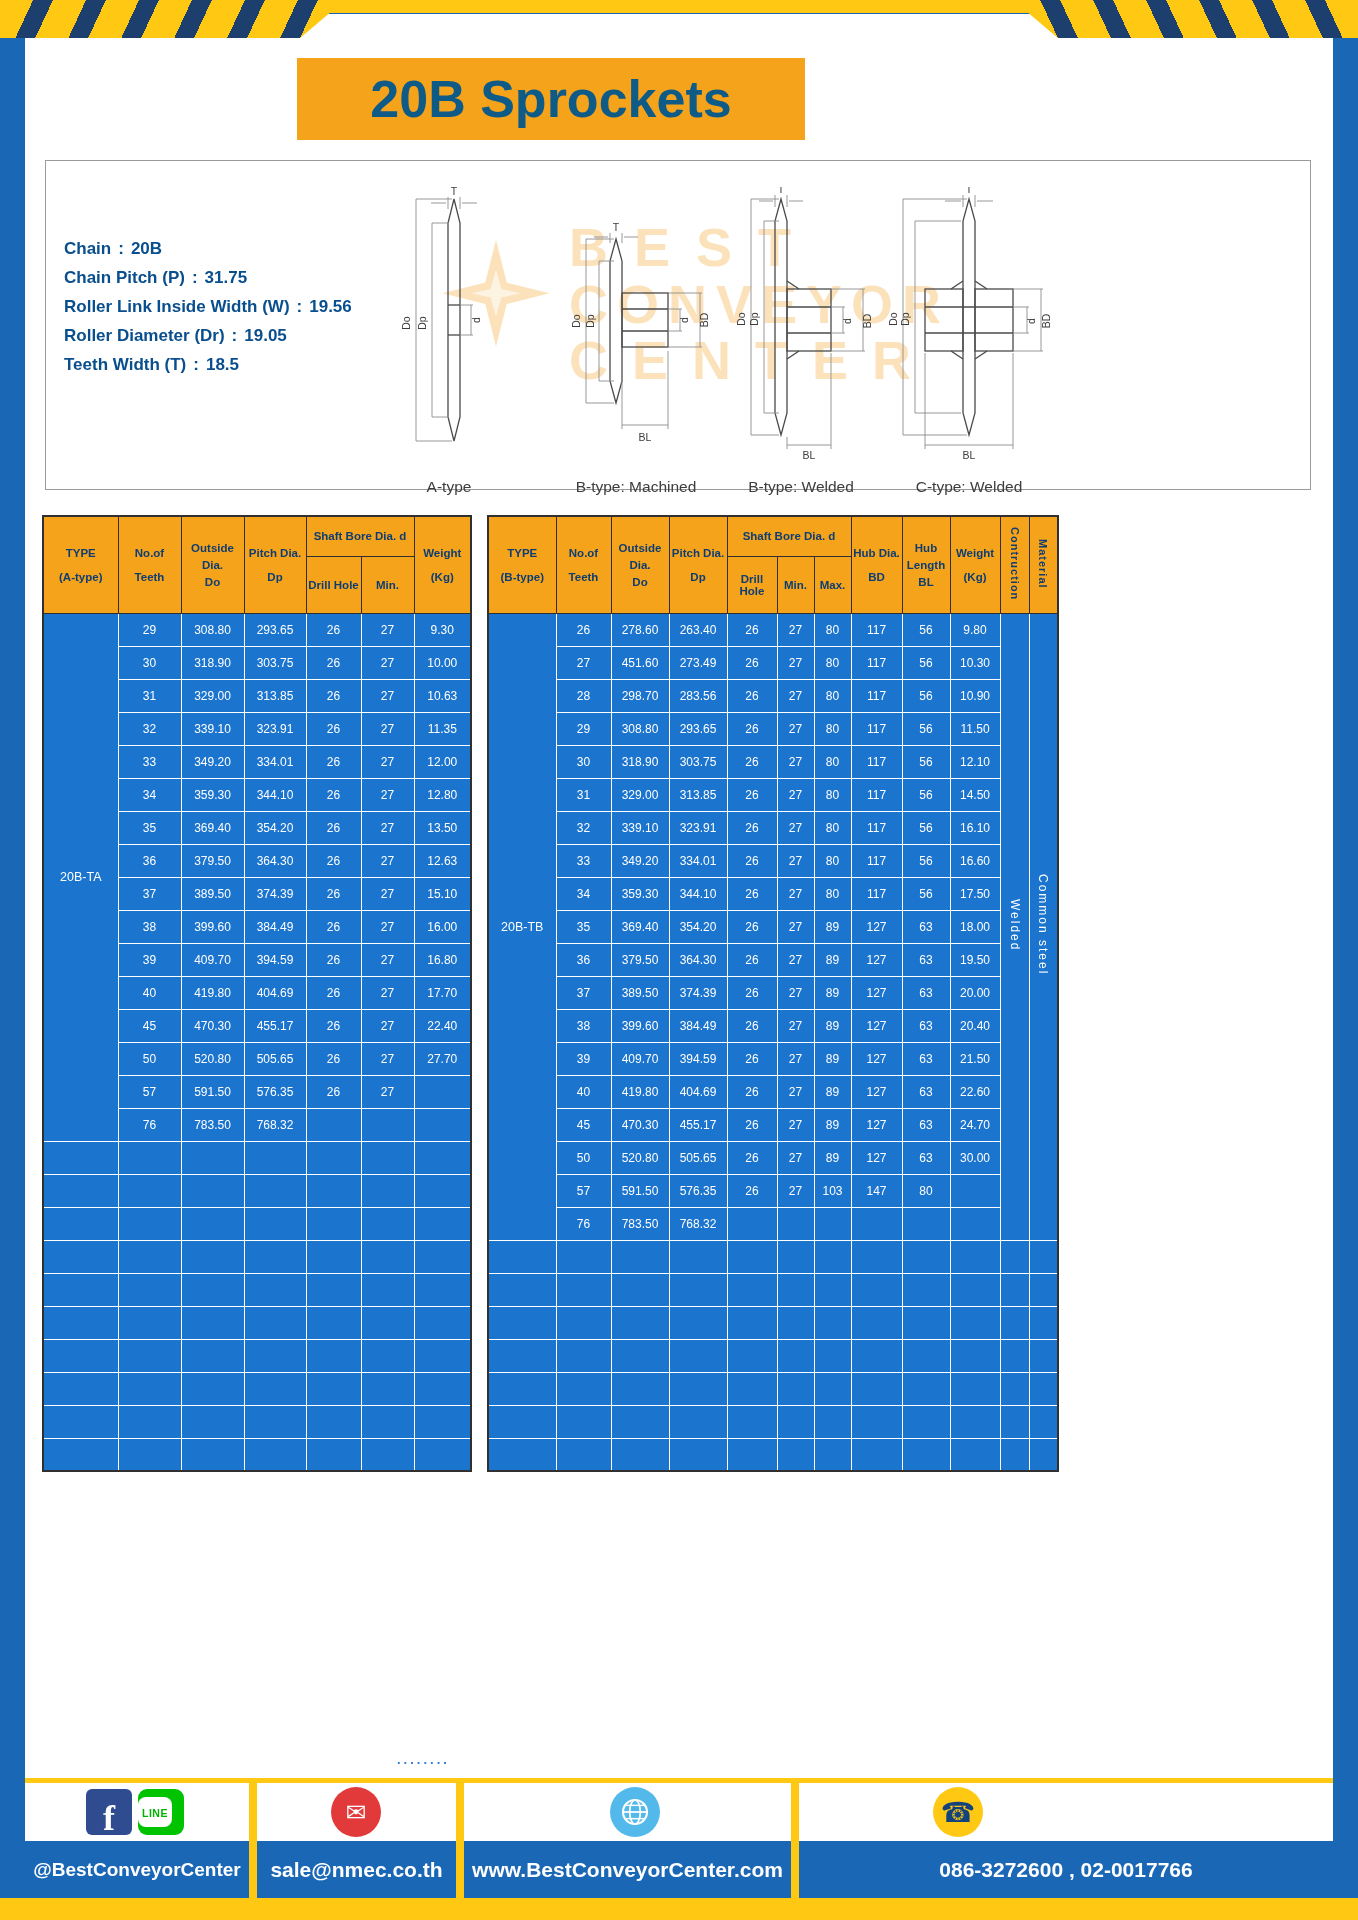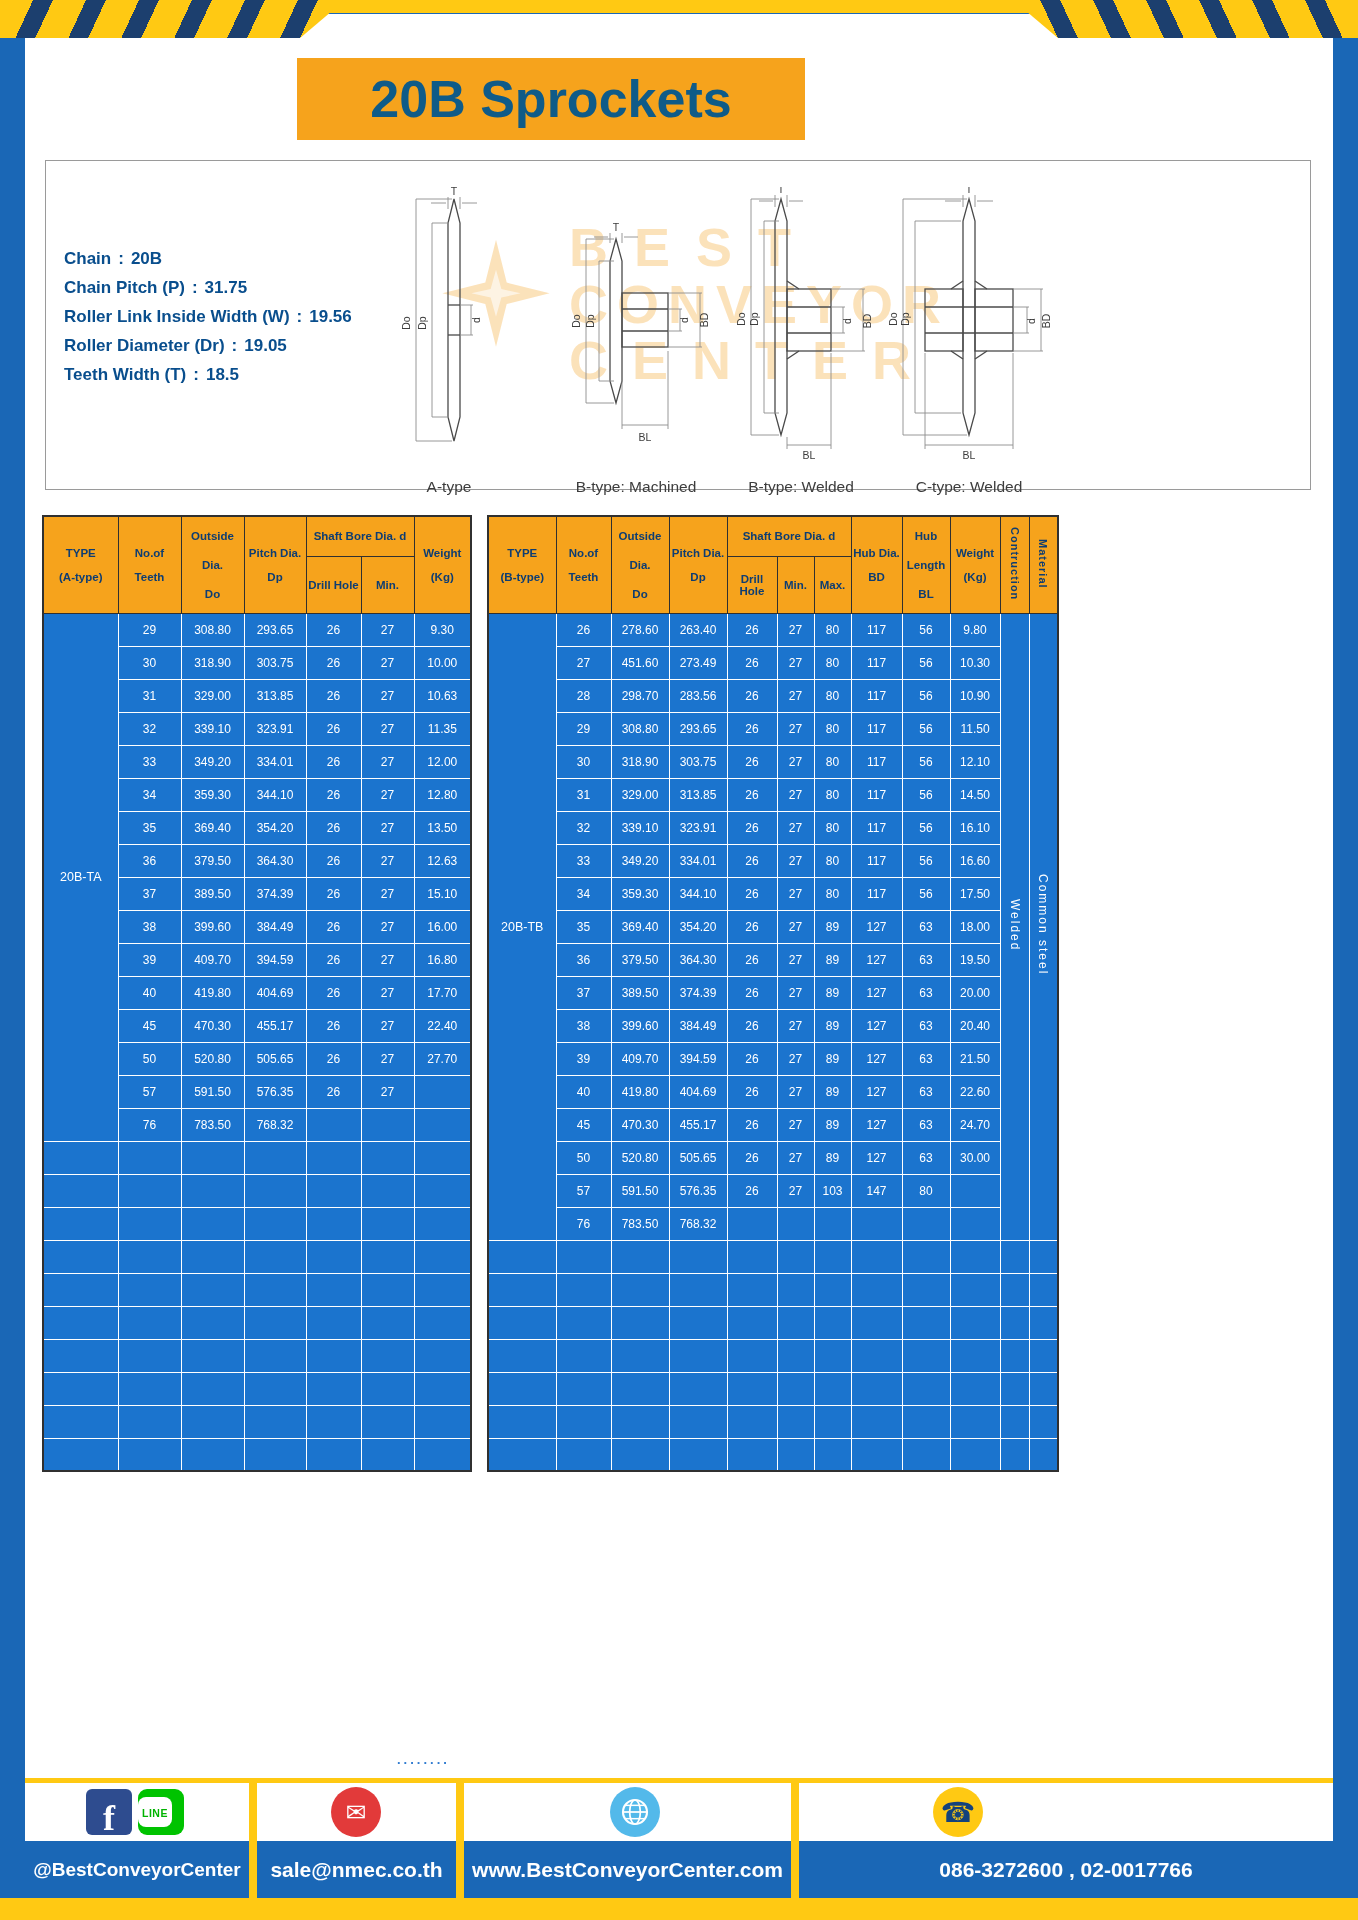--- a/index.html
+++ b/index.html
@@ -6,21 +6,21 @@
 body{margin:0;font-family:"Liberation Sans","DejaVu Sans",sans-serif}
 .page{position:relative;width:1358px;height:1920px;background:#1A67B6;overflow:hidden}
 .inner{position:absolute;left:25px;top:14px;width:1308px;height:1764px;background:#fff}
 .top-strip{position:absolute;top:0;left:0;width:1358px;height:13px;background:#FFC913;z-index:8}
 .corner-band{position:absolute;top:0;height:38px;width:345px;z-index:9}
 .corner-band.left{left:0;background:repeating-linear-gradient(115deg,#FFC913 0 30px,#1C3F6E 30px 48px);clip-path:polygon(0 0,100% 0,87% 100%,0 100%)}
 .corner-band.right{right:0;background:repeating-linear-gradient(-115deg,#FFC913 0 30px,#1C3F6E 30px 48px);clip-path:polygon(0 0,100% 0,100% 100%,13% 100%)}
 .title-banner{position:absolute;left:272px;top:44px;width:508px;height:82px;background:#F6A31C;display:flex;align-items:center;justify-content:center}
 .title-banner h1{margin:0;font-size:52px;font-weight:bold;color:#0F5B88}
 .spec-panel{position:absolute;left:20px;top:146px;width:1266px;height:330px;border:1px solid #9a9a9a;background:#fff}
-.spec-text{position:absolute;left:18px;top:88px}
+.spec-text{position:absolute;left:18px;top:78px}
 .spec-line{font-size:17px;font-weight:bold;color:#094E8D;margin-bottom:9px;white-space:nowrap}
 .spec-line .sc{margin:0 7px}
 .watermark{position:absolute;left:395px;top:58px;display:flex;align-items:center;gap:18px;opacity:.30;pointer-events:none}
 .wm-text{color:#F5A01D;font-weight:bold;line-height:1.05;text-align:left}
 .wm1{font-size:54px;letter-spacing:26px}
 .wm2{font-size:54px;letter-spacing:9px}
 .wm3{font-size:54px;letter-spacing:24px}
 .diagram{position:absolute;top:26px;width:180px;text-align:center}
 .diagram .dlabel{font-size:15.5px;color:#3d3d3d;margin-top:12px}
 .diag-a{left:313px}.diag-b1{left:500px}.diag-b2{left:665px}.diag-c{left:833px}
@@ -28,21 +28,21 @@
 svg .dl{stroke:#8d8d8d;stroke-width:0.9;fill:none}
 svg text.dim{font-size:10.5px;fill:#3c3c3c}
 .ttable{position:absolute;border-collapse:collapse;table-layout:fixed;border:2px solid #303030}
 #table-a{left:17px;top:501px;width:428px}
 #table-b{left:462px;top:501px;width:570px}
 .ttable th{background:#F6A31C;color:#0E3D72;border:1px solid #303030;font-size:11.5px;font-weight:bold;padding:0;vertical-align:middle;text-align:center}
 .ttable thead tr:first-child th.group{height:40px}
 .ttable thead tr:last-child th{height:57px}
 .ttable td{background:#1B74CE;border:1px solid #fff;height:33px;padding:0;text-align:center;vertical-align:middle;color:#fff;font-size:12px}
 .stack{display:flex;flex-direction:column;justify-content:center;align-items:center;gap:12px}
-.stack3{gap:17px}
+.stack3{gap:5px}
 .vert-th span{writing-mode:vertical-rl;letter-spacing:1px;font-size:11px;display:inline-block}
 td.vert-cell span{writing-mode:vertical-rl;letter-spacing:2px;font-size:12px;display:inline-block}
 td.type-cell span{font-size:12.5px}
 .page-dots{position:absolute;left:372px;top:1738px;color:#2F7BD0;font-size:13px;letter-spacing:3px;font-weight:bold}
 .footer{position:absolute;left:0;top:1778px;width:1358px;height:142px;background:#1A67B6}
 .f-topline{position:absolute;top:0;left:25px;width:1308px;height:5px;background:#FFC913}
 .f-white{position:absolute;top:5px;left:25px;width:1308px;height:58px;background:#fff}
 .f-sep{position:absolute;top:0;width:8px;height:120px;background:#FFC913;z-index:3}
 .sep1{left:249px}.sep2{left:456px}.sep3{left:791px}
 .f-bottom{position:absolute;bottom:0;left:0;width:1358px;height:22px;background:#FFC913}

